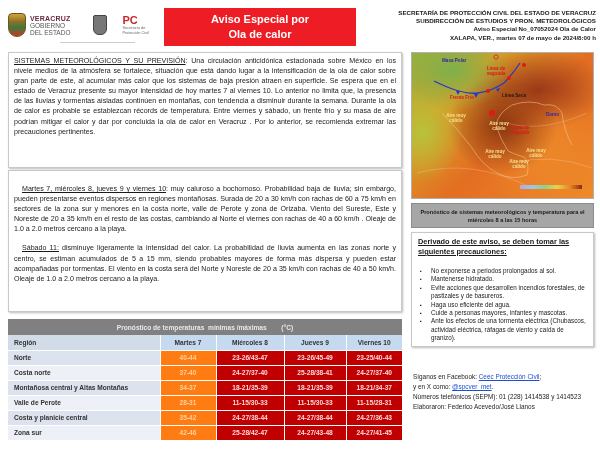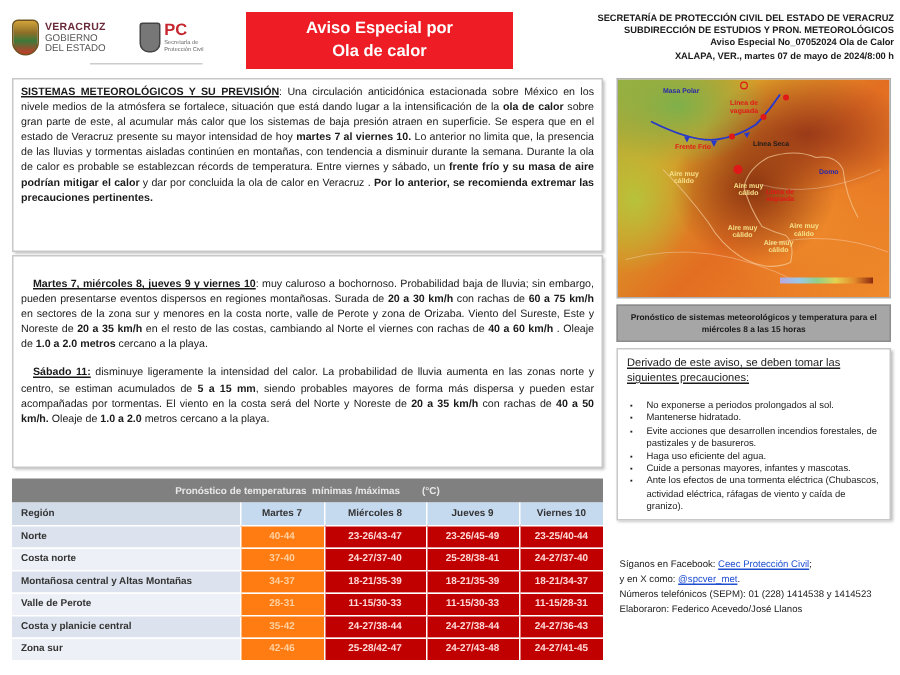--- a/index.html
+++ b/index.html
@@ -7,35 +7,35 @@
     body { font-family: "Liberation Sans", "DejaVu Sans", sans-serif; color: #1a1a1a; position: relative; }
 
     
     .logos { position: absolute; left: 4px; top: 8px; width: 150px; height: 34px; display: flex; align-items: center; }
     .logo-ver { display: flex; align-items: center; }
     .shield { width: 18px; height: 24px; border-radius: 4px 4px 9px 9px; background: linear-gradient(180deg,#d2a33a 0%,#8f6f28 35%,#3d7a3a 60%,#c93a2a 100%); border: 1px solid #6b5420; margin-left: 4px; }
     .ver-text { margin-left: 4px; line-height: 7px; font-size: 6.5px; color: #555; }
     .ver-text b { color: #6a2a3a; font-size: 7px; letter-spacing: 0.2px; }
     .logo-pc { display: flex; align-items: center; margin-left: 22px; }
     .pc-emblem { width: 14px; height: 20px; background: #777; border-radius: 2px 2px 6px 6px; border: 1px solid #444; }
-    .pc-text { margin-left: 3px; line-height: 5px; }
+    .pc-text { margin-left: 16px; line-height: 5px; }
     .pc-text .pc { color: #c6262e; font-weight: bold; font-size: 11px; line-height: 11px; display: block; }
     .pc-text .pc-sub { font-size: 3.8px; color: #666; display: block; }
     .logo-underline { position: absolute; left: 60px; top: 42px; width: 75px; height: 1px; background: #ccc; }
 
-    .banner { position: absolute; left: 164px; top: 8px; width: 178px; height: 38px; background: #ee1c25; color: #fff; text-align: center; font-weight: bold; font-size: 11px; line-height: 15px; padding-top: 4px; }
+    .banner { position: absolute; left: 164px; top: 8px; width: 192px; height: 38px; background: #ee1c25; color: #fff; text-align: center; font-weight: bold; font-size: 11px; line-height: 15px; padding-top: 4px; }
 
     .agency { position: absolute; right: 4px; top: 9px; width: 260px; text-align: right; font-size: 6.2px; line-height: 8.2px; font-weight: bold; color: #1a1a1a; }
 
     
     .box { position: absolute; background: #fff; border: 1px solid #c8c8c8; box-shadow: 1px 1px 2px #bbb; }
     .box1 { left: 8px; top: 52px; width: 394px; height: 116px; padding: 3px 5px; }
     .box2 { left: 8px; top: 170px; width: 394px; height: 142px; padding: 4px 5px; }
     .para { font-size: 7.1px; line-height: 10.1px; text-align: justify; }
-    .para b, .para .bu { font-weight: bold; }
+    .para b, .para .bu { font-weight: normal; }
     .bu { text-decoration: underline; font-weight: bold; }
     .gap { height: 9px; }
     .indent { text-indent: 8px; }
 
     
     .temp-table { position: absolute; left: 8px; top: 319px; width: 394px; border-collapse: collapse; font-size: 6.6px; font-weight: bold; }
     .temp-table .title-row td { background: #808080; color: #e8e8e8; height: 16px; text-align: center; }
     .temp-table .head-row td { height: 15px; }
     .temp-table .head-row td.region-h { background: #d2dbe8; text-align: left; padding-left: 6px; color: #333; }
     .temp-table .head-row td.day-h { background: #c5d9ef; text-align: center; color: #333; border-left: 1px solid #fff; }
@@ -66,21 +66,21 @@
     .map-label { position: absolute; font-size: 4.6px; font-weight: bold; line-height: 5px; text-align: center; }
     .map-label.blue { color: #2a2aa8; }
     .map-label.red { color: #e01818; }
     .map-label.black { color: #1a1a1a; }
     .map-label.yellow { color: #f6e08a; }
     .map-legendbar { position: absolute; left: 108px; top: 132px; width: 62px; height: 4px; background: linear-gradient(90deg,#b7a8e0,#9ac8e8,#8fd08a,#e4d250,#e48a2a,#8a2a10); }
 
     .caption { position: absolute; left: 411px; top: 203px; width: 183px; height: 25px; background: #a6a6a6; border: 1px solid #8c8c8c; font-size: 5.6px; font-weight: bold; text-align: center; line-height: 8px; padding-top: 4px; color: #1a1a1a; }
 
     .prec { position: absolute; left: 411px; top: 232px; width: 183px; height: 115px; background: #fff; border: 1px solid #c8c8c8; box-shadow: 1px 1px 2px #bbb; padding: 4px 6px; }
-    .prec-title { font-size: 7.4px; line-height: 10px; font-weight: normal; text-decoration: underline; }
+    .prec-title { font-size: 7.4px; line-height: 10px; font-weight: bold; text-decoration: underline; }
     .prec ul { list-style: none; margin-top: 10px; }
     .prec li { font-size: 6.3px; line-height: 8.4px; padding-left: 13px; position: relative; }
     .prec li::before { content: "\25AA"; position: absolute; left: 2px; font-size: 5px; }
 
     .footer { position: absolute; left: 413px; top: 372px; width: 185px; font-size: 6.4px; line-height: 10px; color: #222; }
     .link { color: #1f4fd1; text-decoration: underline; }
   </style>
 </head>
 <body>
 

